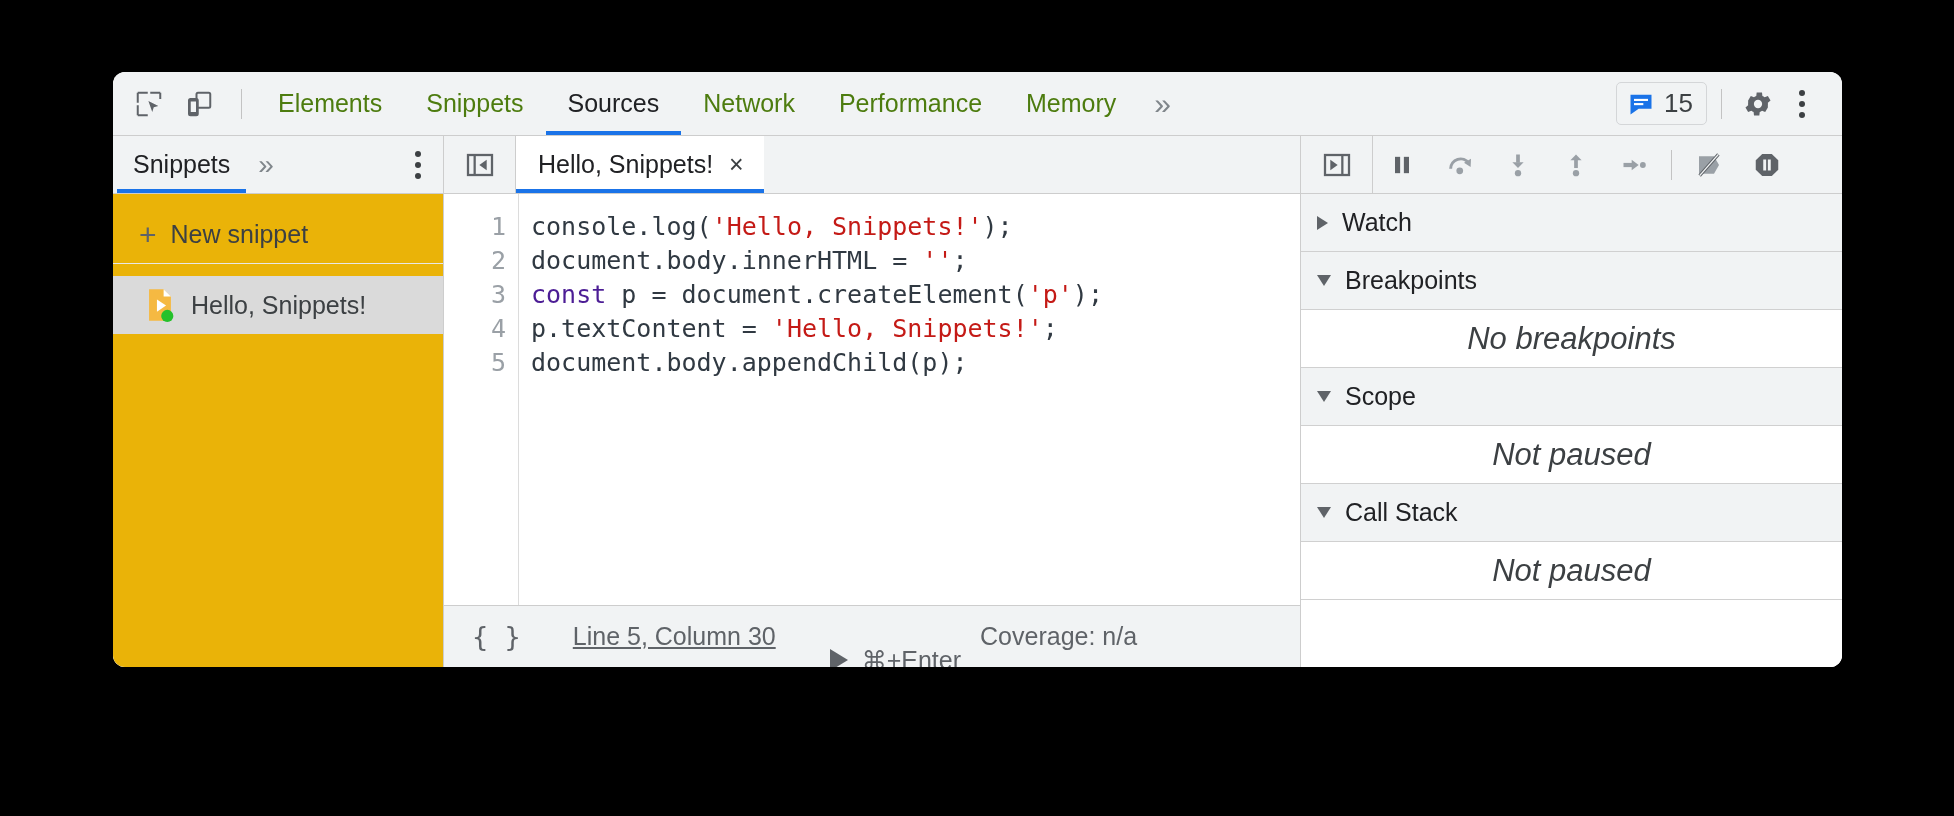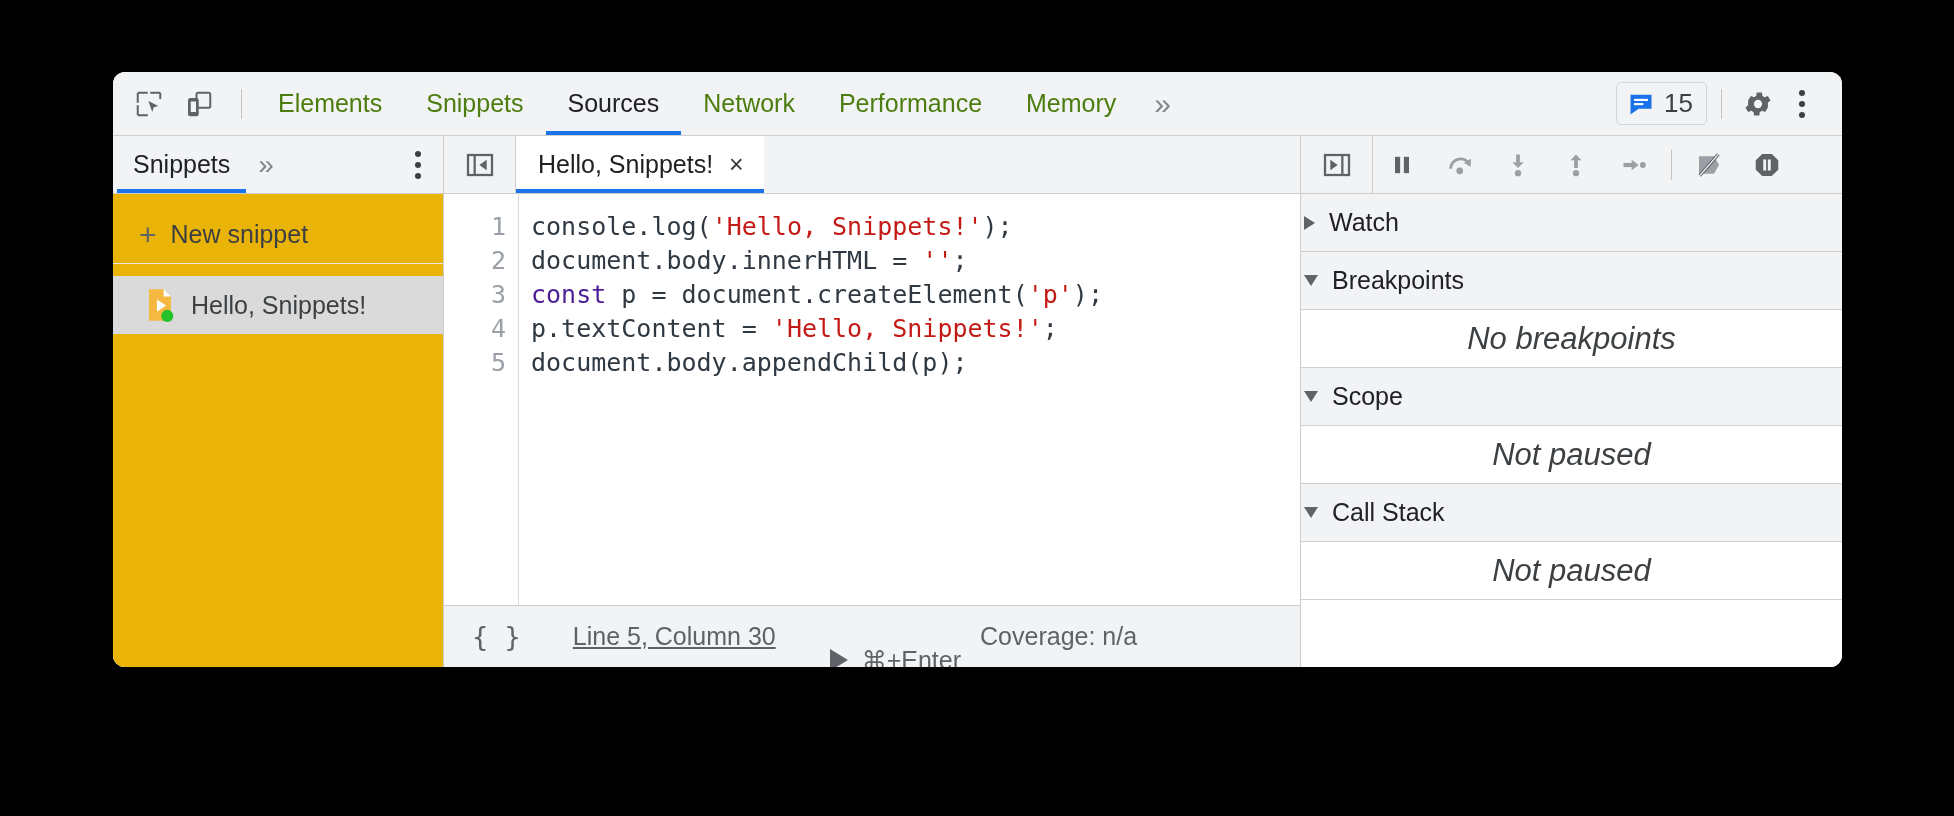--- a/index.html
+++ b/index.html
@@ -198,21 +198,21 @@
     border-right:1px solid #cdcdcd; cursor:pointer;
   }
   .dbg-btn {
     width:58px; height:58px;
     display:flex; align-items:center; justify-content:center; cursor:pointer;
   }
   .dbg-sep { width:1px; height:30px; background:#c3c3c3; margin:0 8px; }
 
   .pane-header {
     height:58px; display:flex; align-items:center; gap:14px;
-    padding-left:3px;
+    padding-left:16px;
     background:#f1f3f4;
     border-bottom:1px solid #d0d0d0;
     font-size:25px; color:#202124; cursor:pointer;
   }
   .tri { width:0;height:0; }
   .tri.right { border-left:11px solid #5f6368; border-top:7px solid transparent; border-bottom:7px solid transparent; }
   .tri.down  { border-top:11px solid #5f6368; border-left:7px solid transparent; border-right:7px solid transparent; }
   .pane-empty {
     height:58px; display:flex; align-items:center; justify-content:center;
     font-size:31px; font-style:italic; color:#3c4043;

